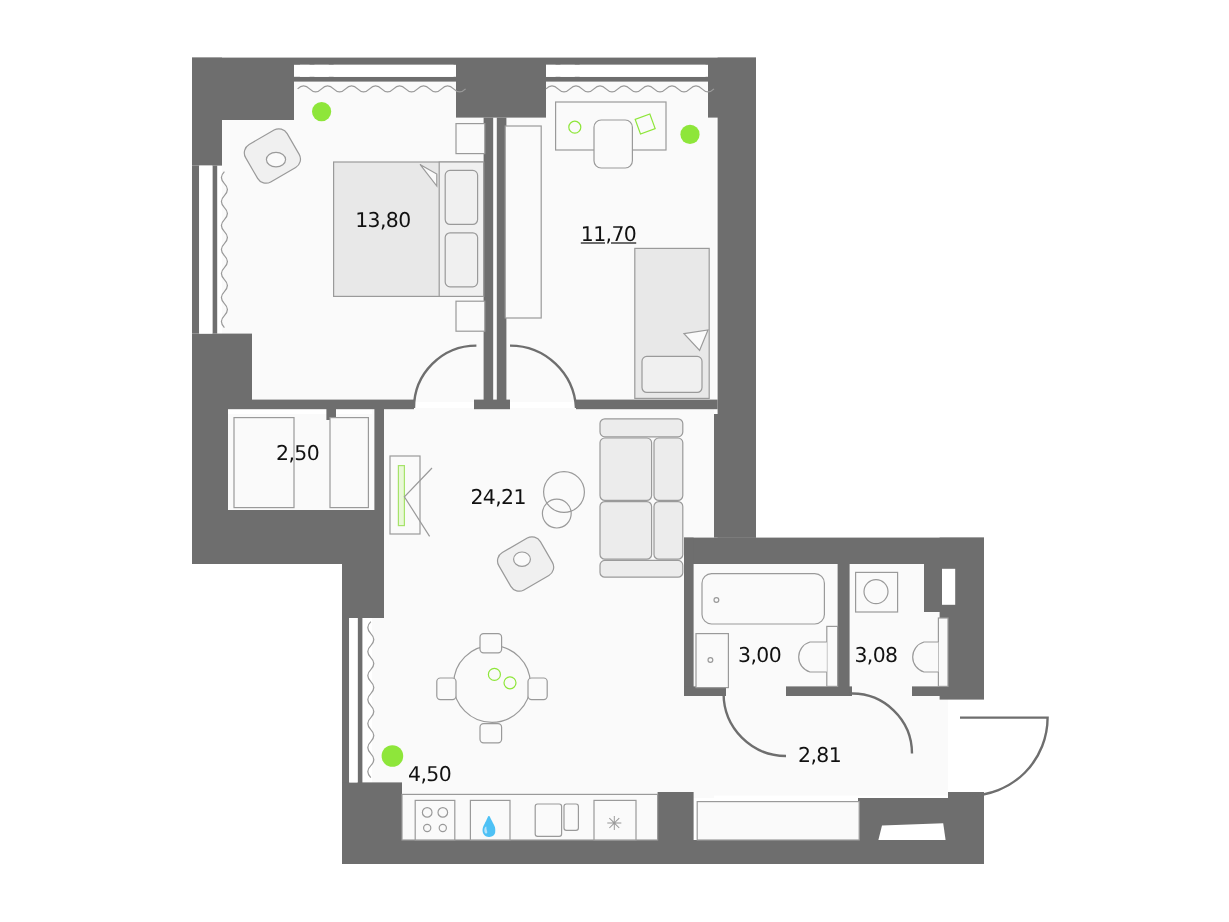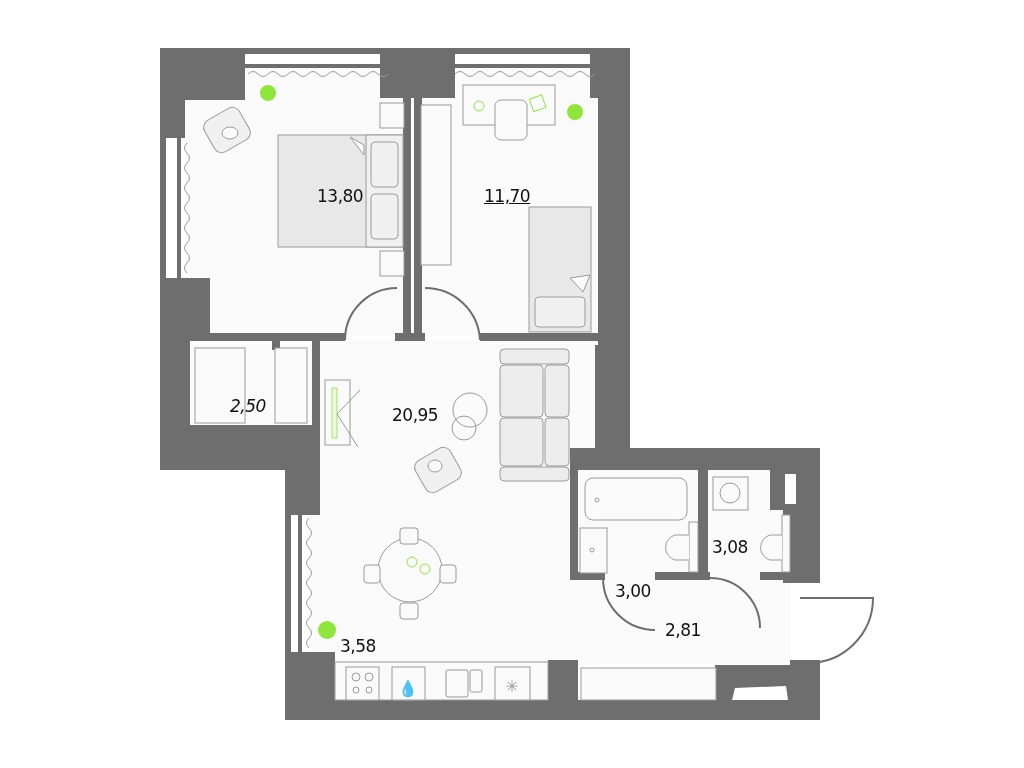--- a/index.html
+++ b/index.html
@@ -192,20 +192,20 @@
     <circle cx="592" cy="550" r="2"></circle>
     <rect x="689" y="522" width="9" height="50"></rect>
     <path d="M689 535 L675 535 A13 13 0 0 0 675 560 L689 560"></path>
     <rect x="713" y="477" width="35" height="33"></rect>
     <circle cx="730" cy="493" r="10"></circle>
     <rect x="782" y="515" width="8" height="57"></rect>
     <path d="M782 535 L770 535 A13 13 0 0 0 770 560 L782 560"></path>
   </g>
 </svg>
 
-<div class="lbl" style="left:296px;top:186px;margin-left:21px;">13,80</div>
+<div class="lbl" style="left:296px;top:174px;">13,80</div>
 <div class="lbl" style="left:484px;top:186px;text-decoration:underline;">11,70</div>
-<div class="lbl" style="left:230px;top:396px;font-style:italic;">2,50</div>
-<div class="lbl" style="left:392px;top:405px;">20,95</div>
-<div class="lbl" style="left:340px;top:636px;">3,58</div>
-<div class="lbl" style="left:615px;top:537px;margin-top:44px;">3,00</div>
+<div class="lbl" style="left:230px;top:368px;">2,50</div>
+<div class="lbl" style="left:392px;top:405px;">24,21</div>
+<div class="lbl" style="left:340px;top:636px;">4,50</div>
+<div class="lbl" style="left:615px;top:537px;">3,00</div>
 <div class="lbl" style="left:712px;top:537px;">3,08</div>
 <div class="lbl" style="left:665px;top:620px;">2,81</div>
 
 </body></html>

